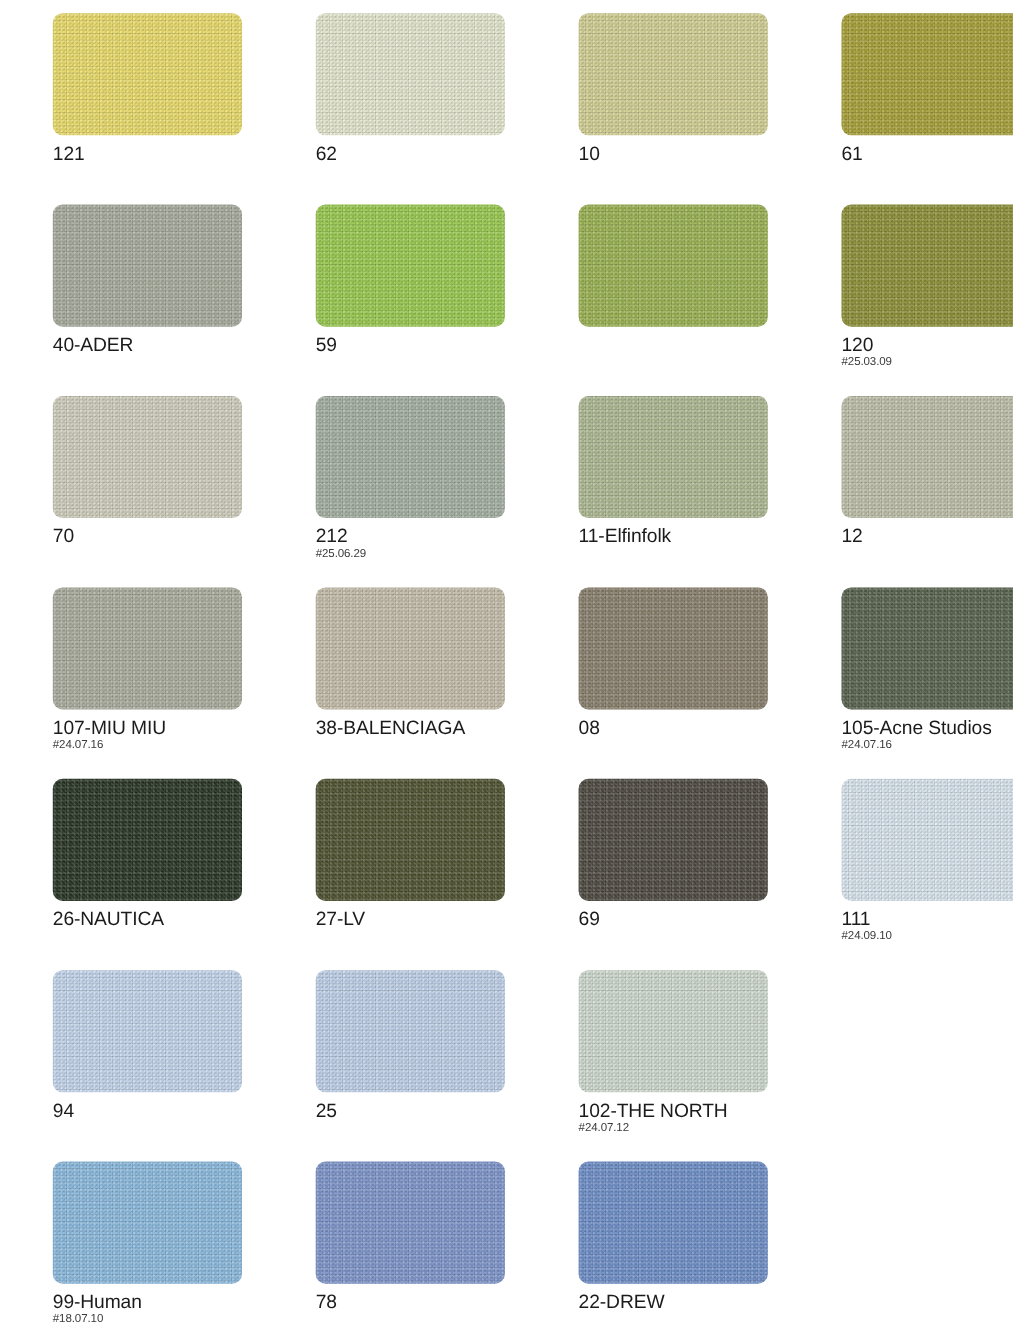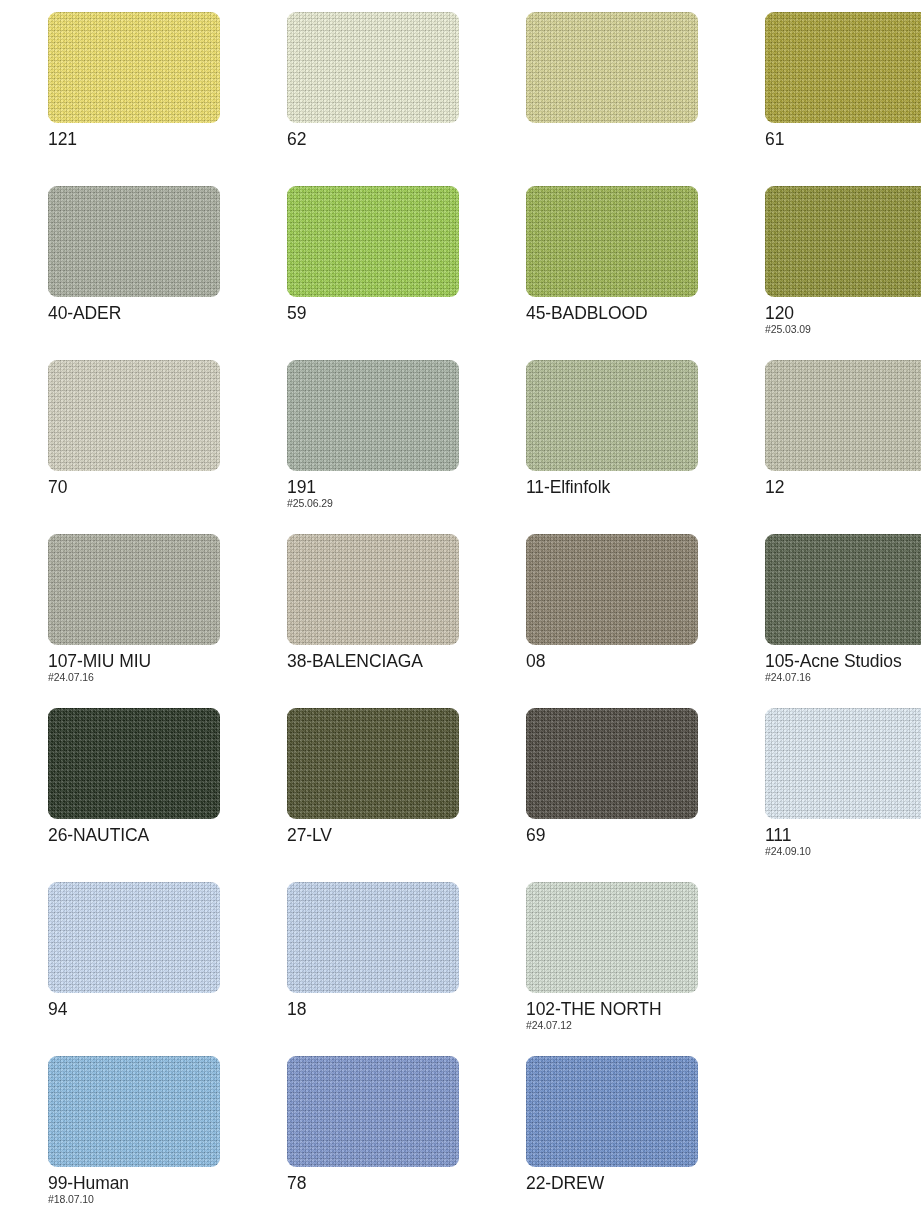--- a/index.html
+++ b/index.html
@@ -146,20 +146,23 @@
         </div>
       </div>
       <div class="cell">
         <div class="swatch" style="background-color: rgb(233, 236, 210);"></div>
         <div class="labels">
           <div class="label-main">62</div>
         </div>
       </div>
       <div class="cell">
         <div class="swatch" style="background-color: rgb(214, 211, 148);"></div>
+        <div class="labels">
+          <div class="label-main">10</div>
+        </div>
       </div>
       <div class="cell">
         <div class="swatch" style="background-color: rgb(169, 161, 52);"></div>
         <div class="labels">
           <div class="label-main">61</div>
         </div>
       </div>
       <div class="cell">
         <div class="swatch" style="background-color: rgb(169, 174, 159);"></div>
         <div class="labels">
@@ -167,41 +170,38 @@
         </div>
       </div>
       <div class="cell">
         <div class="swatch" style="background-color: rgb(154, 205, 76);"></div>
         <div class="labels">
           <div class="label-main">59</div>
         </div>
       </div>
       <div class="cell">
         <div class="swatch" style="background-color: rgb(155, 180, 79);"></div>
-        <div class="labels">
-          <div class="label-main">45-BADBLOOD</div>
-        </div>
       </div>
       <div class="cell">
         <div class="swatch" style="background-color: rgb(141, 144, 51);"></div>
         <div class="labels">
           <div class="label-main">120</div>
           <div class="label-sub">#25.03.09</div>
         </div>
       </div>
       <div class="cell">
         <div class="swatch" style="background-color: rgb(212, 210, 192);"></div>
         <div class="labels">
           <div class="label-main">70</div>
         </div>
       </div>
       <div class="cell">
         <div class="swatch" style="background-color: rgb(166, 178, 164);"></div>
         <div class="labels">
-          <div class="label-main">191</div>
+          <div class="label-main">212</div>
           <div class="label-sub">#25.06.29</div>
         </div>
       </div>
       <div class="cell">
         <div class="swatch" style="background-color: rgb(176, 188, 148);"></div>
         <div class="labels">
           <div class="label-main">11-Elfinfolk</div>
         </div>
       </div>
       <div class="cell">
@@ -263,21 +263,21 @@
       </div>
       <div class="cell">
         <div class="swatch" style="background-color: rgb(200, 218, 242);"></div>
         <div class="labels">
           <div class="label-main">94</div>
         </div>
       </div>
       <div class="cell">
         <div class="swatch" style="background-color: rgb(195, 213, 238);"></div>
         <div class="labels">
-          <div class="label-main">18</div>
+          <div class="label-main">25</div>
         </div>
       </div>
       <div class="cell">
         <div class="swatch" style="background-color: rgb(211, 222, 210);"></div>
         <div class="labels">
           <div class="label-main">102-THE NORTH</div>
           <div class="label-sub">#24.07.12</div>
         </div>
       </div>
       <div class="cell empty">

